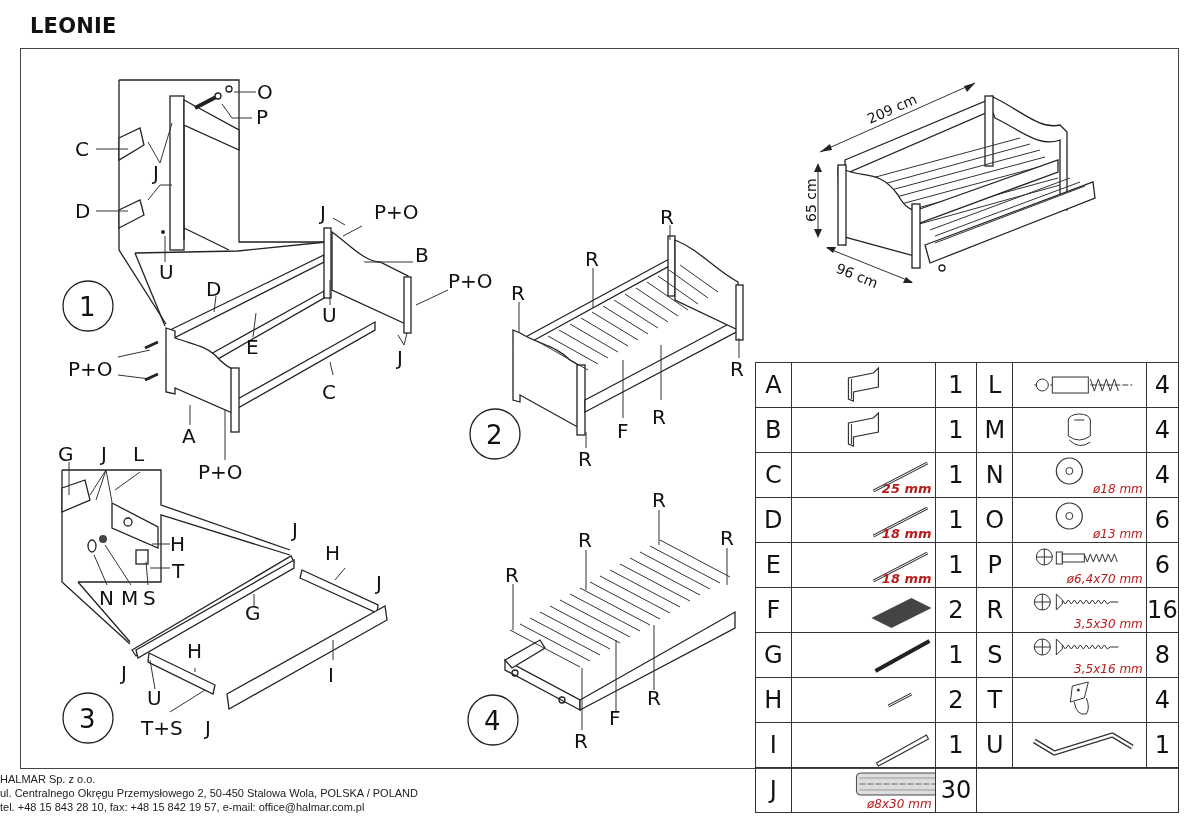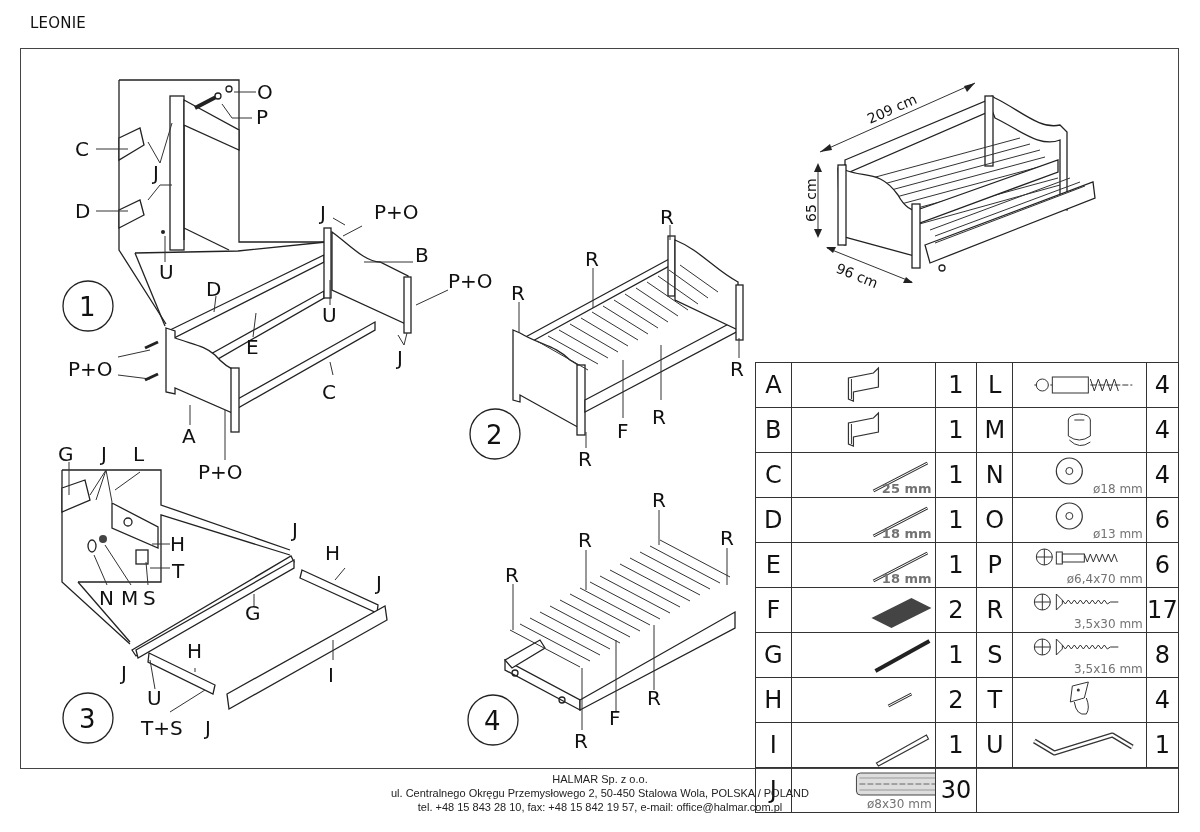--- a/index.html
+++ b/index.html
@@ -1,42 +1,42 @@
 <!DOCTYPE html>
 <html><head>
 <meta charset="utf-8">
 <style>
   html, body { margin: 0; padding: 0; background: #ffffff; }
   body { width: 1200px; height: 832px; position: relative; overflow: hidden;
          font-family: "DejaVu Sans", sans-serif; color: #111; }
-  .title { position: absolute; left: 30px; top: 14px; font-size: 15px; font-weight: normal; letter-spacing: 0.2px; }
+  .title { position: absolute; left: 30px; top: 14px; font-size: 21px; font-weight: bold; letter-spacing: 0.2px; }
   .frame { position: absolute; left: 20px; top: 48px; width: 1159px; height: 721px;
            border: 1.5px solid #444; box-sizing: border-box; }
   svg.drawing { position: absolute; left: 0; top: 0; }
   .lbl { font-family: "DejaVu Sans", sans-serif; font-size: 20px; fill: #111; }
   .dim { font-family: "DejaVu Sans", sans-serif; font-size: 14px; fill: #111; }
   .stepnum { font-family: "DejaVu Sans", sans-serif; font-size: 26px; fill: #111; }
   .ln { stroke: #222; stroke-width: 1.3; fill: none; }
   .lnw { stroke: #222; stroke-width: 1.3; fill: #fff; }
   .thin { stroke: #333; stroke-width: 1; fill: none; }
 
   table.parts { position: absolute; left: 755px; top: 362px; border-collapse: collapse;
                 width: 424px; height: 408px; }
   table.parts td { border: 1.5px solid #333; padding: 0; height: 44px; position: relative; }
   td.letter { width: 34px; text-align: center; font-size: 24px; }
   td.icon { width: 140px; }
   td.qty { width: 40px; text-align: center; font-size: 24px; }
   td.icon2 { width: 130px; }
   td.qty2 { width: 28px; text-align: center; font-size: 24px; }
-  .sz { position: absolute; right: 3px; bottom: 1px; font-size: 12px; color: #737373; }
+  .sz { position: absolute; right: 3px; bottom: 1px; font-size: 12px; color: #b91c1c; font-style: italic; }
   .sz.bold { font-weight: bold; font-size: 13px; }
   .ico { position: absolute; left: 0; top: 0; width: 100%; height: 100%; }
   td.empty { border-right: 1.5px solid #333; }
 
-  .footer { position: absolute; left: 0; width: 1200px; text-align: center;
+  .footer { position: absolute; left: 0; width: 1200px; 
             font-family: "Liberation Sans", sans-serif; font-size: 11px; color: #222; line-height: 14px; }
 </style>
 </head>
 <body>
 
 <div class="title">LEONIE</div>
 <div class="frame"></div>
 
 <svg class="drawing" width="1200" height="832" viewBox="0 0 1200 832">
 
@@ -452,21 +452,21 @@
             <svg viewBox="0 0 130 44" class="ico">
               <circle cx="28" cy="14" r="8" fill="#fff" stroke="#333"></circle>
               <line x1="20" y1="14" x2="36" y2="14" stroke="#333"></line>
               <line x1="28" y1="6" x2="28" y2="22" stroke="#333"></line>
               <path d="M42,6 L42,22 L48,16 L48,12 Z" fill="#fff" stroke="#333"></path>
               <path d="M48,12 L51,16 L54,12 L57,16 L60,12 L63,16 L66,12 L69,16 L72,12 L75,16 L78,12 L81,16 L84,12 L87,16 L90,12 L93,16 L96,14 L104,14" fill="none" stroke="#333"></path>
             </svg>
           </div>
           <span class="sz">3,5x30 mm</span>
         </td>
-        <td class="qty2">17</td>
+        <td class="qty2">16</td>
       </tr>
       <tr>
         <td class="letter">G</td>
         <td class="icon">
           <div>
             <svg viewBox="0 0 140 44" class="ico">
               <line x1="82" y1="38" x2="136" y2="8" stroke="#222" stroke-width="4"></line>
             </svg>
           </div>
         </td>

